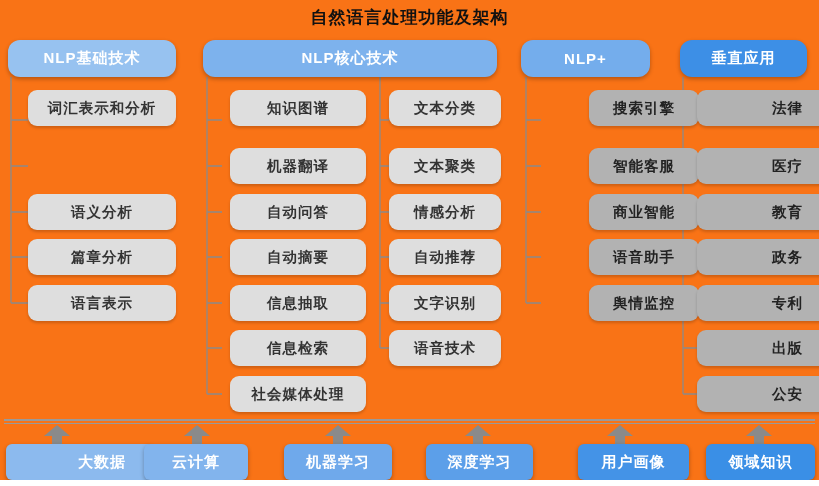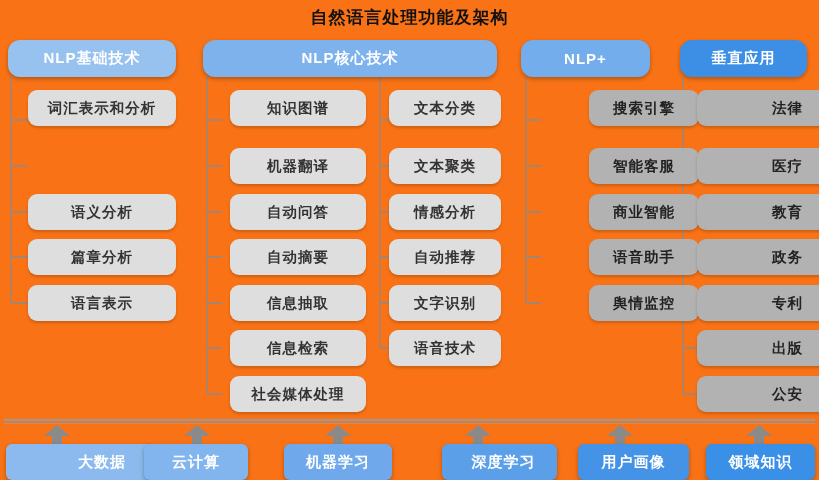--- a/index.html
+++ b/index.html
@@ -48,21 +48,21 @@
   .up-arrow .shaft{width:10px;height:8px;margin:0 auto;background:var(--arrow);}
   .fnd{
     position:absolute;top:444px;height:36px;border-radius:6px;z-index:2;
     display:flex;align-items:center;justify-content:center;
     color:#fff;font-size:15px;font-weight:bold;letter-spacing:1px;
     box-shadow:0 2px 4px rgba(0,0,0,.3);
   }
   .f1{left:6px;width:104px;background:var(--f1);padding-left:44px;}
   .f2{left:144px;width:104px;background:var(--f2);}
   .f3{left:284px;width:108px;background:var(--f3);}
-  .f4{left:442px;width:107px;background:var(--f4);padding-left:8px;}
+  .f4{left:426px;width:107px;background:var(--f4);}
   .f5{left:578px;width:111px;background:var(--f5);}
   .f6{left:706px;width:109px;background:var(--f6);}
 </style>
 </head>
 <body>
 
 <div class="stage">
 
   <div class="title">自然语言处理功能及架构</div>
 

